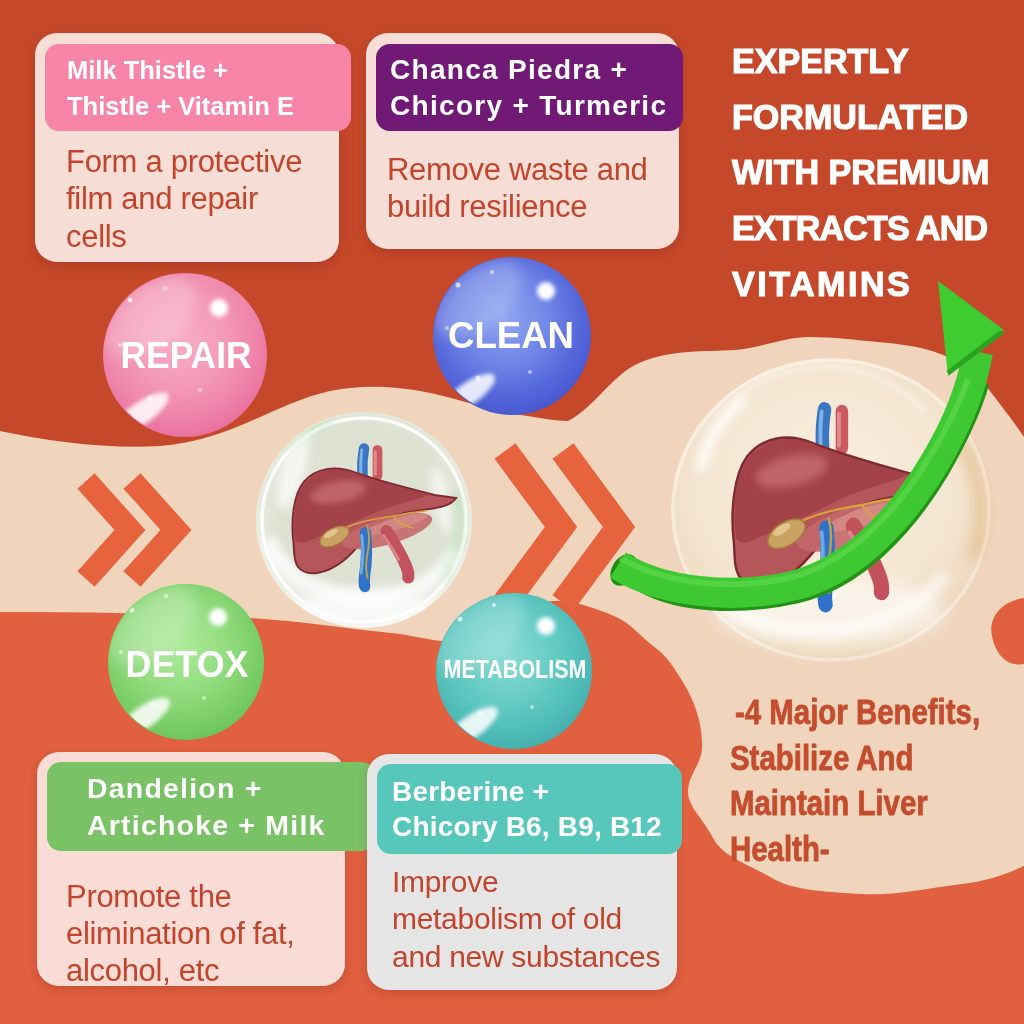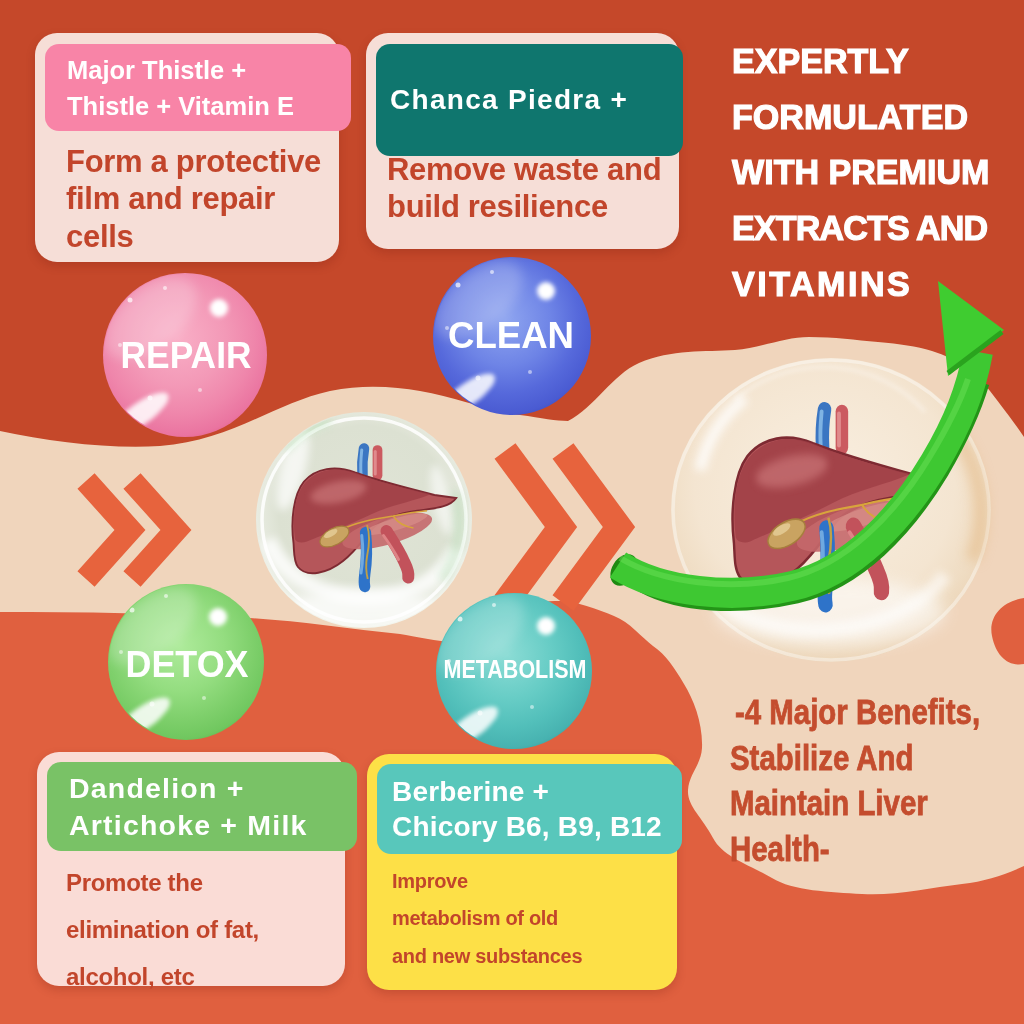--- a/index.html
+++ b/index.html
@@ -1,18 +1,18 @@
 <!DOCTYPE html>
 <html><head><meta charset="utf-8"><style>
 html,body{margin:0;padding:0}
 body{width:1024px;height:1024px;position:relative;overflow:hidden;background:#C5482A;font-family:"Liberation Sans",sans-serif}
 .abs{position:absolute}
 .box{position:absolute;border-radius:22px;box-shadow:0 4px 10px rgba(110,25,12,0.22)}
 .hdr{position:absolute;border-radius:14px;color:#fff;font-weight:bold;display:flex;flex-direction:column;justify-content:center}
-.body-t{position:absolute;font-weight:bold;color:#C2452B;letter-spacing:-0.3px}
+.body-t{position:absolute;font-weight:normal;color:#C2452B;letter-spacing:-0.3px}
 </style></head>
 <body>
 <svg class="abs" style="left:0;top:0" width="1024" height="1024" viewBox="0 0 1024 1024">
 <defs>
 <filter id="b2" x="-50%" y="-50%" width="200%" height="200%">
         <feGaussianBlur stdDeviation="2"></feGaussianBlur>
       </filter>
 <filter id="b4" x="-50%" y="-50%" width="200%" height="200%">
         <feGaussianBlur stdDeviation="4"></feGaussianBlur>
       </filter>
@@ -208,42 +208,43 @@
 <g font-family="Liberation Sans, sans-serif" font-weight="bold" fill="#FFFFFF" text-anchor="middle">
  <text x="186" y="368" font-size="36" textLength="131" lengthAdjust="spacingAndGlyphs">REPAIR</text>
  <text x="511" y="348" font-size="36" textLength="126" lengthAdjust="spacingAndGlyphs">CLEAN</text>
  <text x="187" y="677" font-size="37" textLength="123" lengthAdjust="spacingAndGlyphs">DETOX</text>
  <text x="515" y="678" font-size="26" textLength="143" lengthAdjust="spacingAndGlyphs">METABOLISM</text>
 </g>
 </svg>
 
 <div class="box" style="left:35px;top:33px;width:304px;height:229px;background:#F6DED7">
  <div class="hdr" style="left:10px;top:11px;width:284px;height:87px;background:#F884A7;padding-left:22px;font-size:25.5px;line-height:36px">
-  <div>Major Thistle +</div>
+  <div>Milk Thistle +</div>
       <div>Thistle + Vitamin E</div>
  </div>
  <div class="body-t" style="left:31px;top:110px;font-size:31px;line-height:37.3px">Form a protective<br>film and repair<br>cells</div>
 </div>
 <div class="box" style="left:366px;top:33px;width:313px;height:216px;background:#F6DED7">
- <div class="hdr" style="left:10px;top:11px;width:293px;height:112px;background:#0f766e;padding-left:14px;font-size:28px;line-height:36px;letter-spacing:1.3px">
+ <div class="hdr" style="left:10px;top:11px;width:293px;height:87px;background:#701a75;padding-left:14px;font-size:28px;line-height:36px;letter-spacing:1.3px">
   <div>Chanca Piedra +</div>
+      <div>Chicory + Turmeric</div>
  </div>
  <div class="body-t" style="left:21px;top:118px;font-size:31px;line-height:37.3px">Remove waste and<br>build resilience</div>
 </div>
 <div class="box" style="left:37px;top:752px;width:308px;height:234px;background:#FADCD6">
- <div class="hdr" style="left:10px;top:10px;width:288px;height:89px;background:#79C266;padding-left:22px;font-size:28.5px;line-height:37px;letter-spacing:1.2px">
+ <div class="hdr" style="left:10px;top:10px;width:288px;height:89px;background:#79C266;padding-left:40px;font-size:28.5px;line-height:37px;letter-spacing:1.2px">
   <div>Dandelion +</div>
       <div>Artichoke + Milk</div>
  </div>
- <div class="body-t" style="left:29px;top:107px;font-size:24px;line-height:47px">Promote the<br>elimination of fat,<br>alcohol, etc</div>
-</div>
-<div class="box" style="left:367px;top:754px;width:310px;height:236px;background:#fde047">
+ <div class="body-t" style="left:29px;top:126px;font-size:31px;line-height:37px">Promote the<br>elimination of fat,<br>alcohol, etc</div>
+</div>
+<div class="box" style="left:367px;top:754px;width:310px;height:236px;background:#e5e5e5">
  <div class="hdr" style="left:10px;top:10px;width:290px;height:90px;background:#58C7BB;padding-left:15px;font-size:28px;line-height:35px;letter-spacing:0.2px">
   <div>Berberine +</div>
       <div>Chicory B6, B9, B12</div>
  </div>
- <div class="body-t" style="left:25px;top:109px;font-size:20px;line-height:37.4px;white-space:nowrap">Improve<br>metabolism of old<br>and new substances</div>
+ <div class="body-t" style="left:25px;top:109px;font-size:30px;line-height:37.4px;white-space:nowrap">Improve<br>metabolism of old<br>and new substances</div>
 </div>
 
 <div class="abs" style="left:732px;top:34px;color:#fff;font-weight:bold;font-size:35.5px;line-height:55.7px;-webkit-text-stroke:1.2px #fff;transform:scaleX(0.96);transform-origin:left top;white-space:nowrap">
 EXPERTLY<br>FORMULATED<br>WITH PREMIUM<br><span style="letter-spacing:-0.9px">EXTRACTS AND</span><br><span style="letter-spacing:2.6px">VITAMINS</span></div>
 <div class="abs" style="left:730px;top:689px;color:#C44D2E;font-weight:bold;font-size:35px;line-height:45.7px;-webkit-text-stroke:0.8px #C44D2E;transform:scaleX(0.84);transform-origin:left top;white-space:nowrap">
 <span style="padding-left:6px">-4 Major Benefits,</span><br>Stabilize And<br>Maintain Liver<br>Health-</div>
 
 </body></html>

